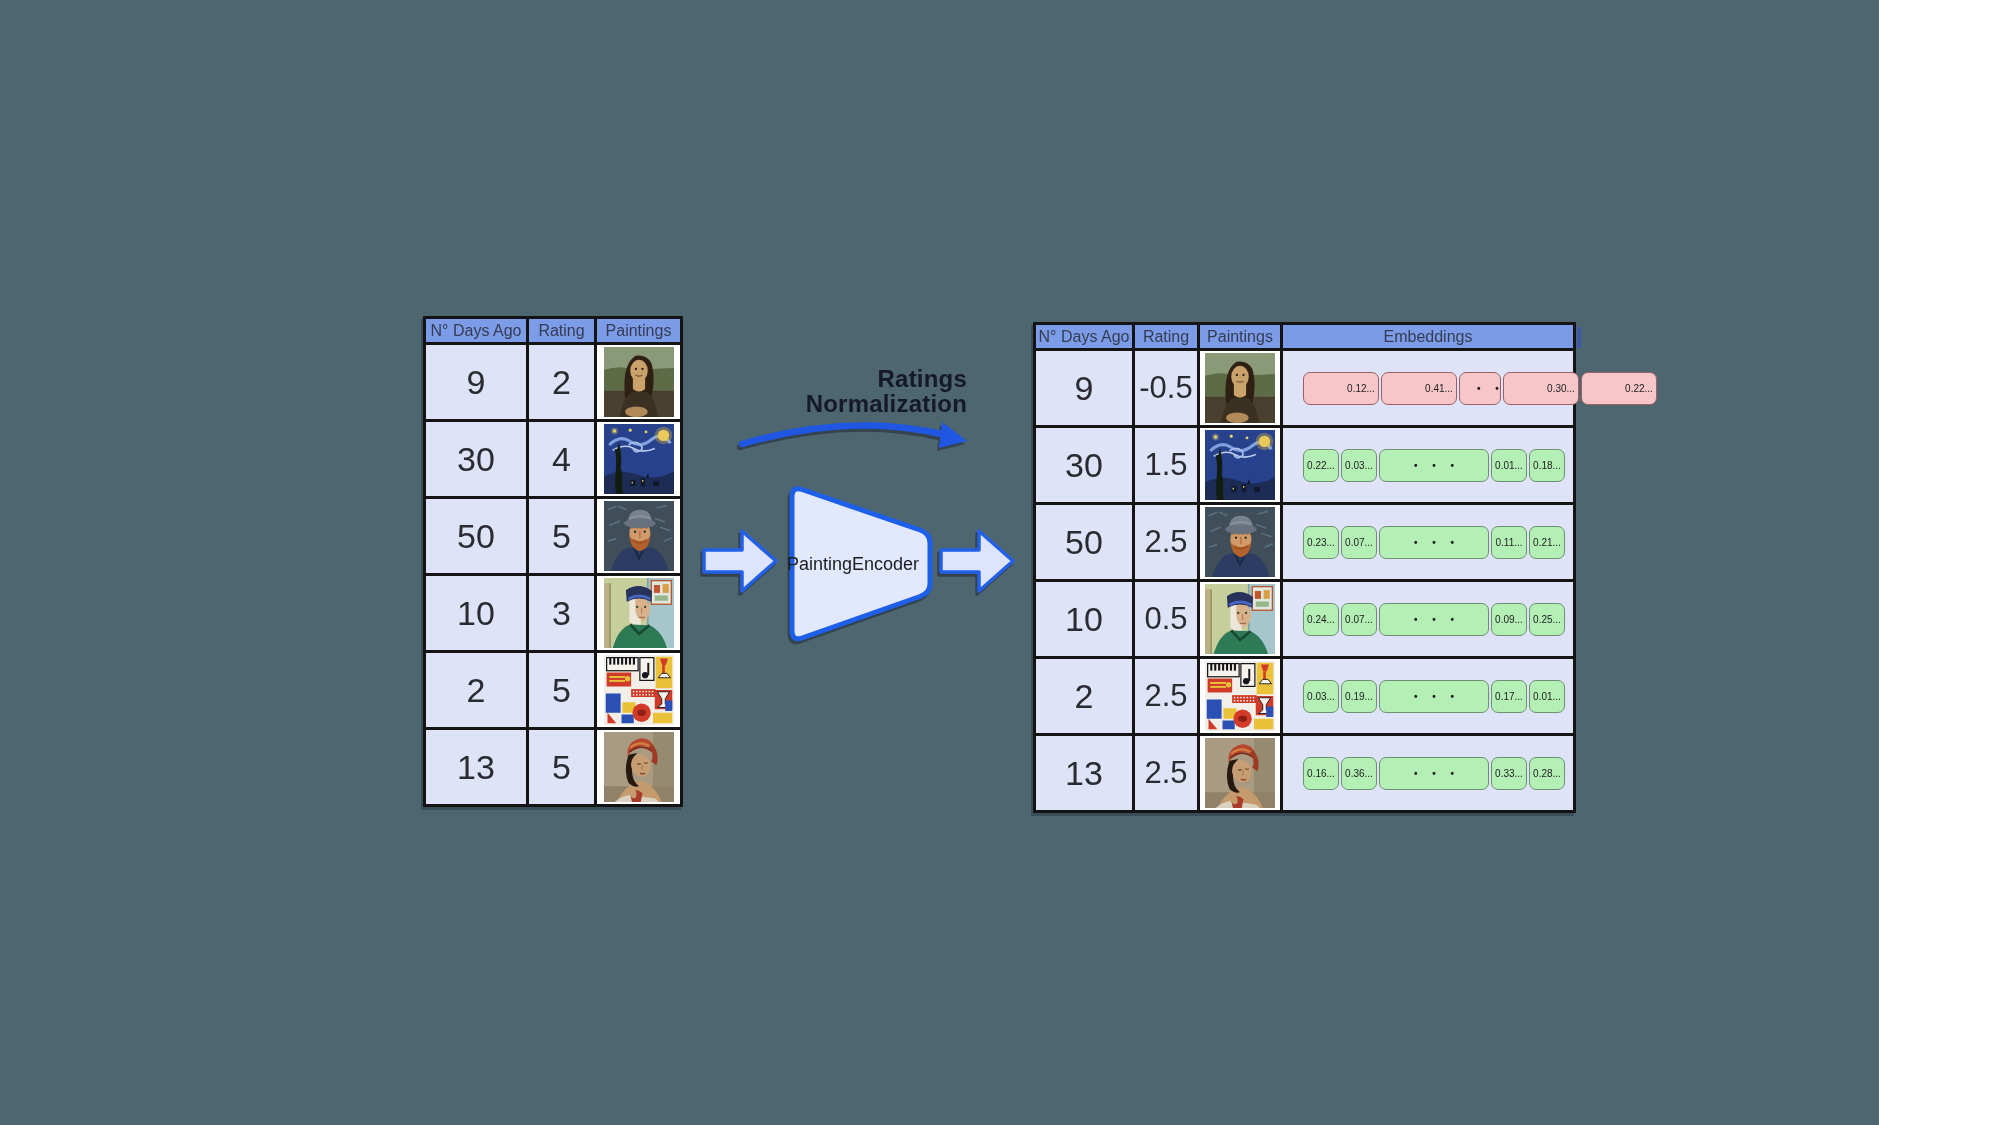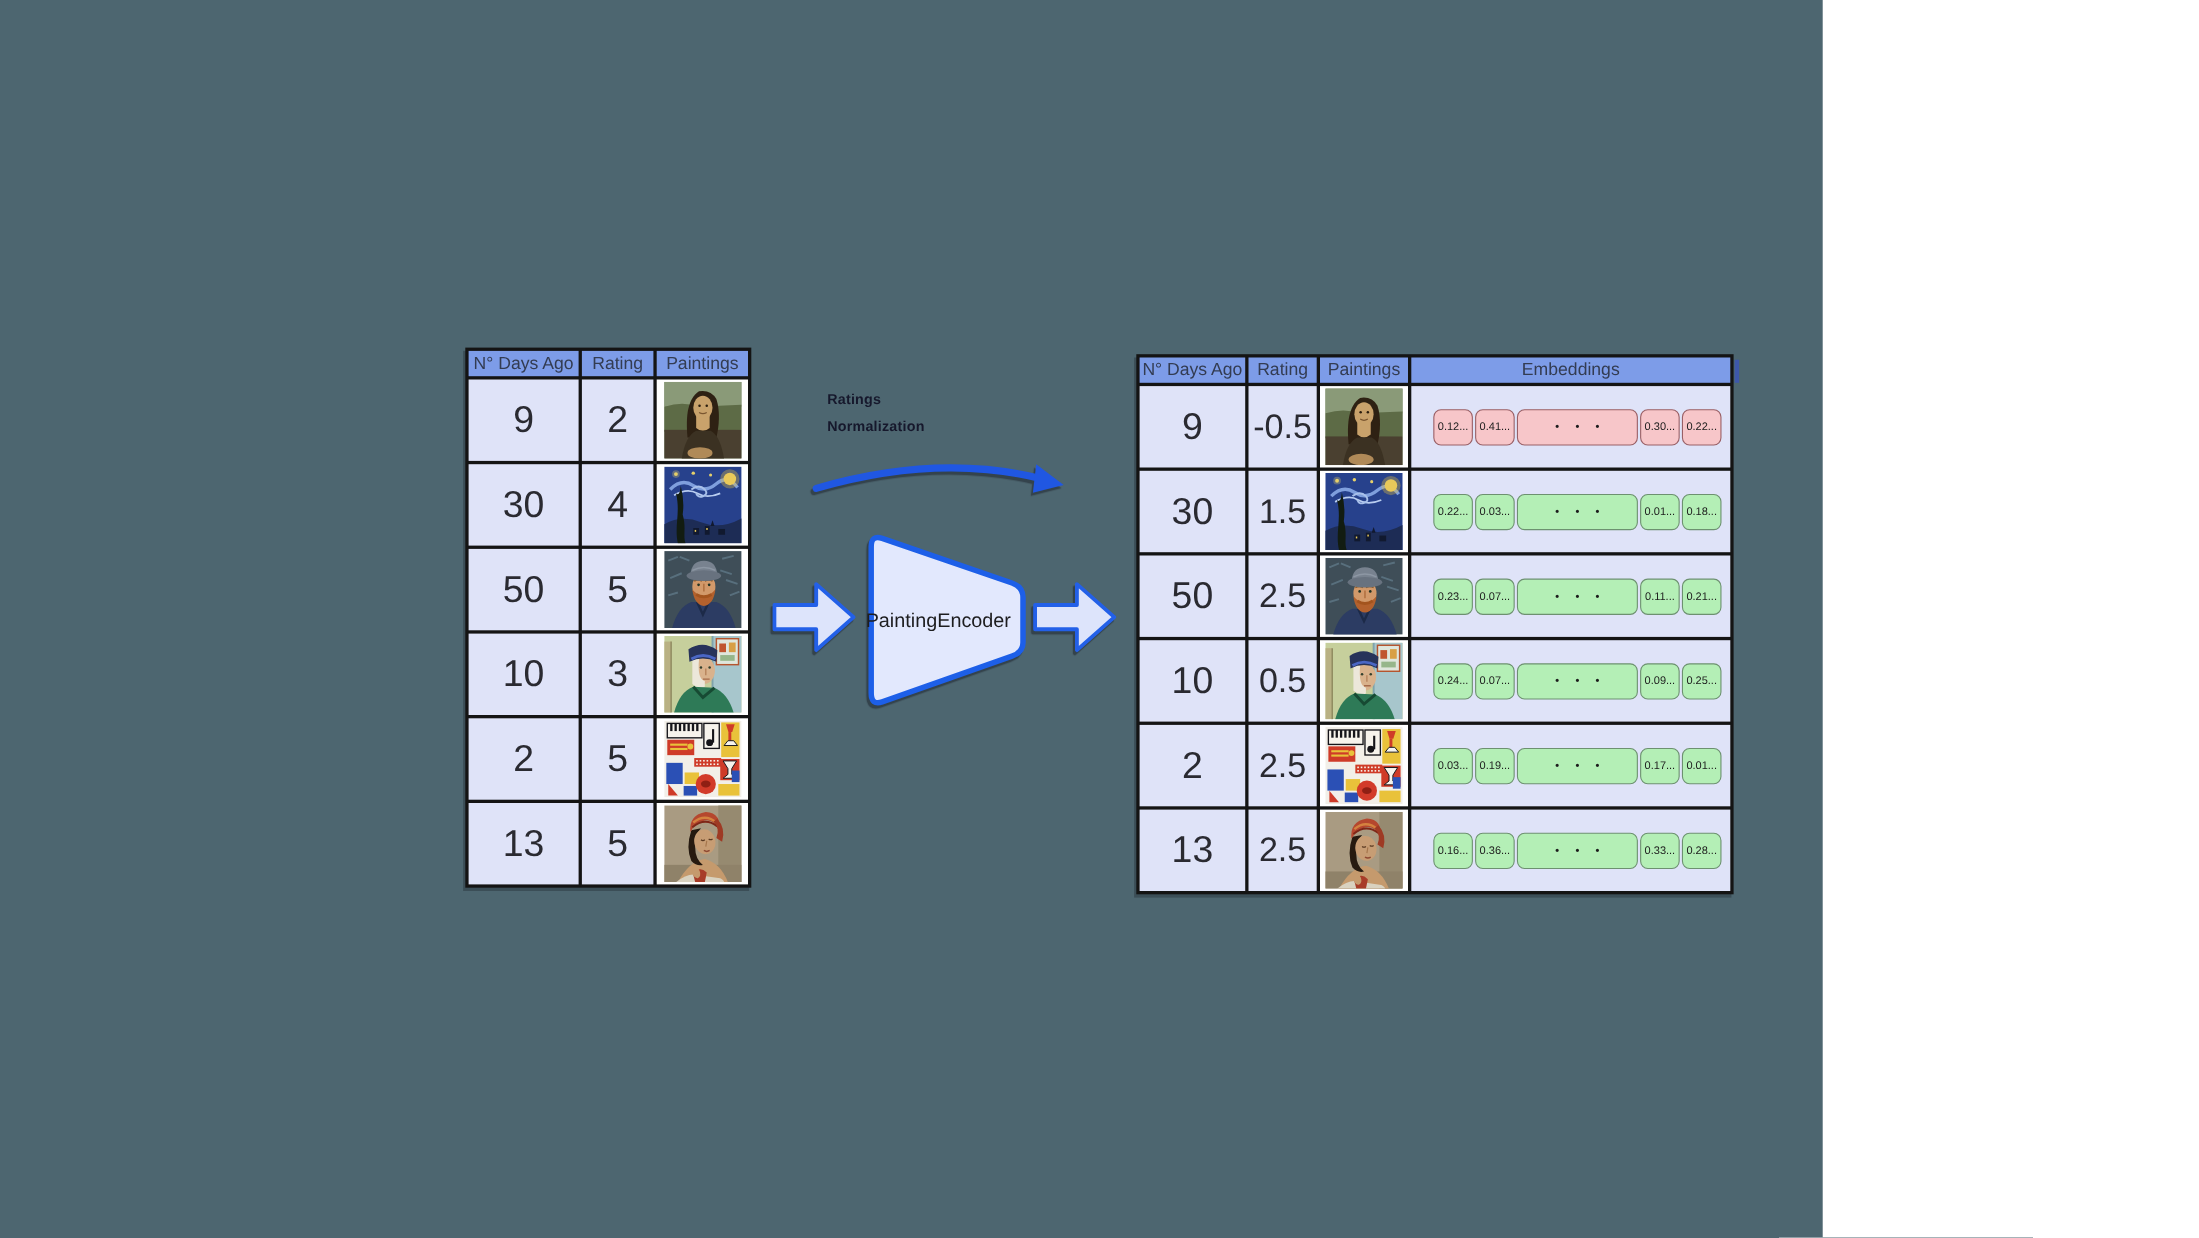--- a/index.html
+++ b/index.html
@@ -1,17 +1,17 @@
 <!DOCTYPE html>
 <html style="--background: #4d6670; --header-blue: #7d9ce8; --cell-lavender: #dfe3f8; --table-border: #141414; --accent-blue: #1d5fe8; --shape-fill: #e2e8fd; --embedding-pink: #f7c6c9; --embedding-green: #b4efb6; --label-dark: #16182c;"><head>
 <meta charset="utf-8">
 <style>
   html,body{margin:0;padding:0;}
   .stage{
-    position:relative;width:1657px;height:1125px;overflow:hidden;
+    position:relative;width:1879px;height:1125px;overflow:hidden;
     background:var(--background,#4d6670);
     font-family:"Liberation Sans",sans-serif;
   }
   .abs{position:absolute;}
   
   .grid-table{
     position:absolute;display:grid;gap:3px;padding:3px;
     background:var(--table-border,#141414);
     box-shadow:-2px 3px 0 rgba(20,22,30,.30);
   }
@@ -27,25 +27,25 @@
   .paint{background:#ffffff;}
   .thumb{width:72px;height:70px;display:block;}
   .emb{justify-content:flex-start;padding-left:20px;}
   .pill{display:flex;gap:2px;width:262px;height:33px;}
   .ebox{
     border:1px solid #6e6e6e;border-radius:7px;flex:0 0 34px;
     display:flex;align-items:center;justify-content:center;
     font-size:10px;color:#1c1c1c;white-space:nowrap;overflow:hidden;
   }
   .ebox.wide{flex:1 1 auto;font-weight:bold;letter-spacing:6px;padding-left:6px;}
-  .pill.pink .ebox{background:var(--embedding-pink,#f7c6c9);border-color:#9a6066;}
+  .pill.pink .ebox{background:var(--embedding-pink,#f7c6c9);border-color:#9a6066;padding-left:40px;}
   .pill.green .ebox{background:var(--embedding-green,#b4efb6);border-color:#6d9170;}
   
-  #norm-label{left:752px;top:350px;width:215px;text-align:left;font-weight:bold;
-    font-size:13px;color:var(--label-dark,#16182c);line-height:25px;letter-spacing:.2px;}
+  #norm-label{left:752px;top:366px;width:215px;text-align:right;font-weight:bold;
+    font-size:24px;color:var(--label-dark,#16182c);line-height:25px;letter-spacing:.2px;}
   .shape{filter:drop-shadow(-2px 3px 0 rgba(22,24,34,.45));}
   #curve-arrow{left:736px;top:408px;width:236px;height:52px;}
   #arrow-left{left:702px;top:521px;width:76px;height:80px;}
   #arrow-right{left:939px;top:521px;width:76px;height:80px;}
   #encoder{left:782px;top:483px;width:156px;height:162px;}
   #encoder svg{position:absolute;left:0;top:0;}
   #encoder .lbl{position:absolute;left:0;top:0;right:14px;bottom:0;display:flex;flex-direction:row;
     align-items:center;justify-content:center;font-size:18px;color:#1d1d1f;line-height:23px;}
   #header-accent{left:1577px;top:327px;width:4px;height:21px;background:#3d57a9;}
 </style>

